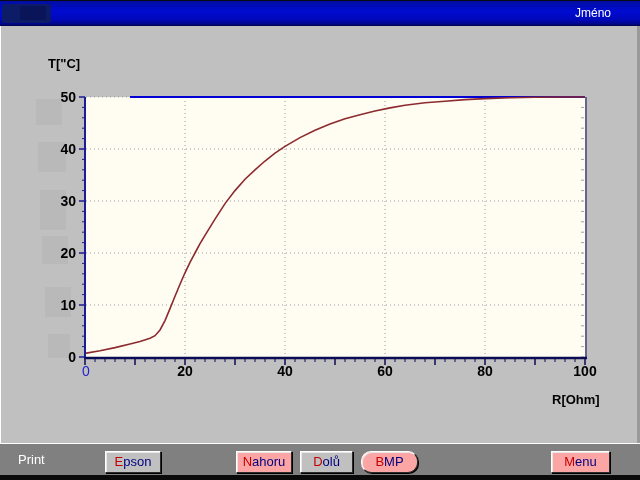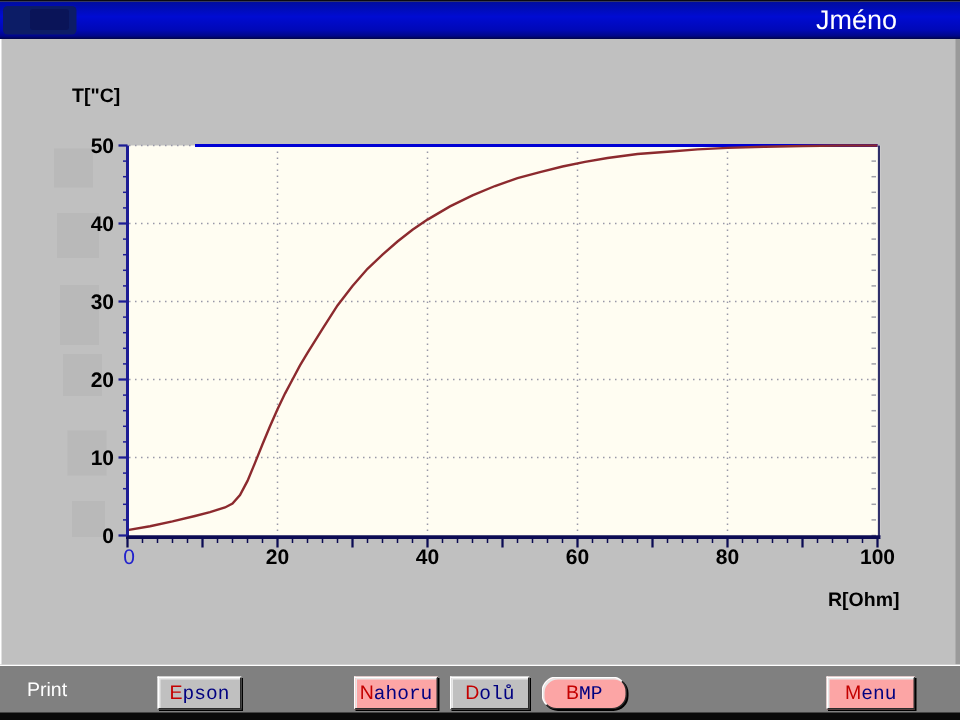--- a/index.html
+++ b/index.html
@@ -5,41 +5,41 @@
   html,body{margin:0;padding:0;background:#555;}
   *{box-sizing:border-box;}
   .screen{position:relative;width:640px;height:480px;background:#c0c0c0;overflow:hidden;
           font-family:"Liberation Sans",sans-serif;}
   
   .titlebar{position:absolute;left:0;top:0;width:640px;height:26px;
             background:linear-gradient(180deg,#000d9e 0%,#000bd2 40%,#0008b8 75%,#000688 92%,#000348 100%);
             border-top:1px solid #0a0a14;}
   .logo-blob{position:absolute;left:2px;top:3px;width:49px;height:19px;background:#0c1c66;border-radius:3px;}
   .logo-blob::after{content:"";position:absolute;left:18px;top:2px;width:26px;height:14px;background:#0a1458;border-radius:2px;}
-  .title-name{position:absolute;right:42px;top:0;height:24px;line-height:24px;color:#ffffff;font-size:18px;}
+  .title-name{position:absolute;right:29px;top:0;height:24px;line-height:24px;color:#ffffff;font-size:12px;}
   
   .edge-left{position:absolute;left:0;top:26px;width:1px;height:450px;background:#ffffff;}
   .edge-right{position:absolute;right:0;top:26px;width:3px;height:417px;background:#9a9a9a;}
   .bottom-strip{position:absolute;left:0;top:475px;width:640px;height:5px;background:#0a0a0a;}
   
   .ghost{position:absolute;background:#b3b3b3;opacity:.55;}
   
   .axis-label{position:absolute;font-size:13px;font-weight:bold;color:#000;}
   #chart-svg{position:absolute;left:0;top:0;}
   
   .bottombar{position:absolute;left:0;top:443px;width:640px;height:44px;background:#808080;border-top:1px solid #ffffff;}
   .print-label{position:absolute;left:18px;top:8px;color:#ffffff;font-size:13px;}
   .btn{position:absolute;top:7px;height:22px;font-size:13px;text-align:center;line-height:20px;
        background:#c0c0c0;cursor:pointer;padding:0;
        border-top:1px solid #ffffff;border-left:1px solid #ffffff;
        border-right:1px solid #2a2a2a;border-bottom:1px solid #2a2a2a;
        box-shadow:1px 1px 0 #000000, inset 1px 1px 0 #e8e8e8;}
   .btn.white{background:#fca5a5;}
   .hotkey{color:#c40000;}
-  .btn-rest{color:#000080;font-family:Liberation Mono, monospace;}
+  .btn-rest{color:#000080;}
 </style>
 </head>
 <body>
 
 <div class="screen">
 
   <div class="titlebar">
     <div class="logo-blob"></div>
     <div class="title-name">Jméno</div>
   </div>

